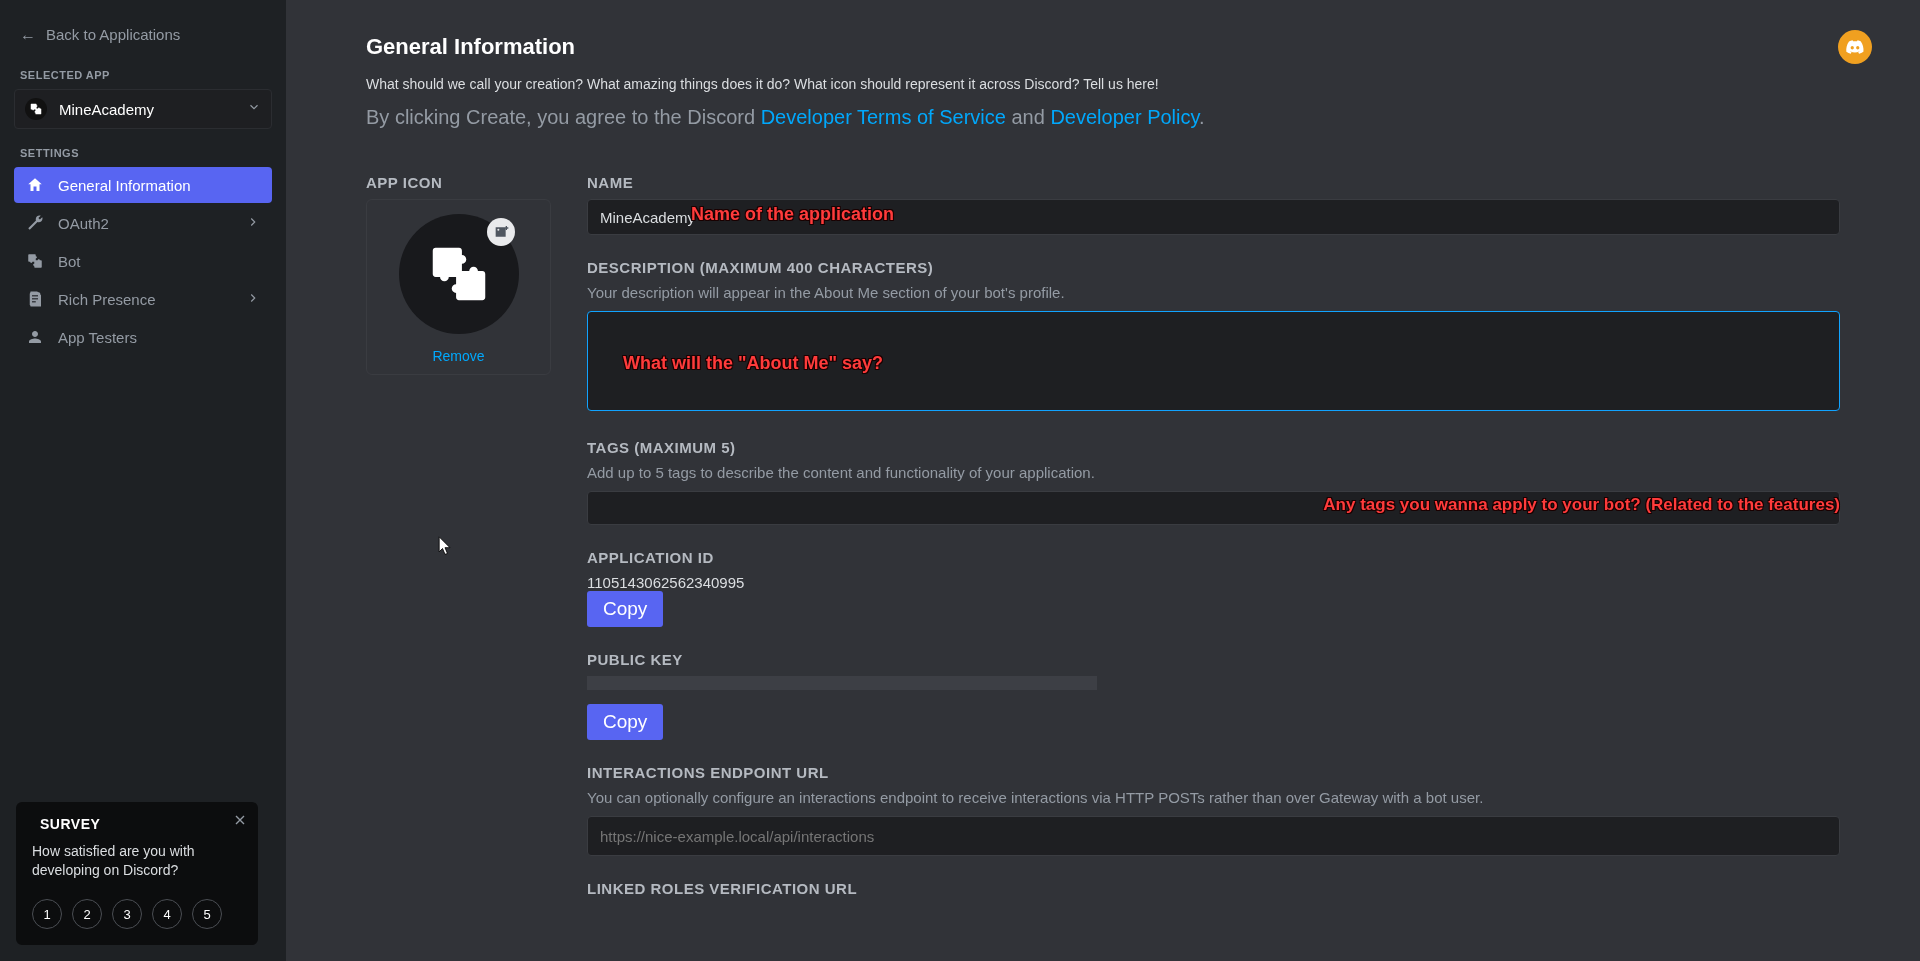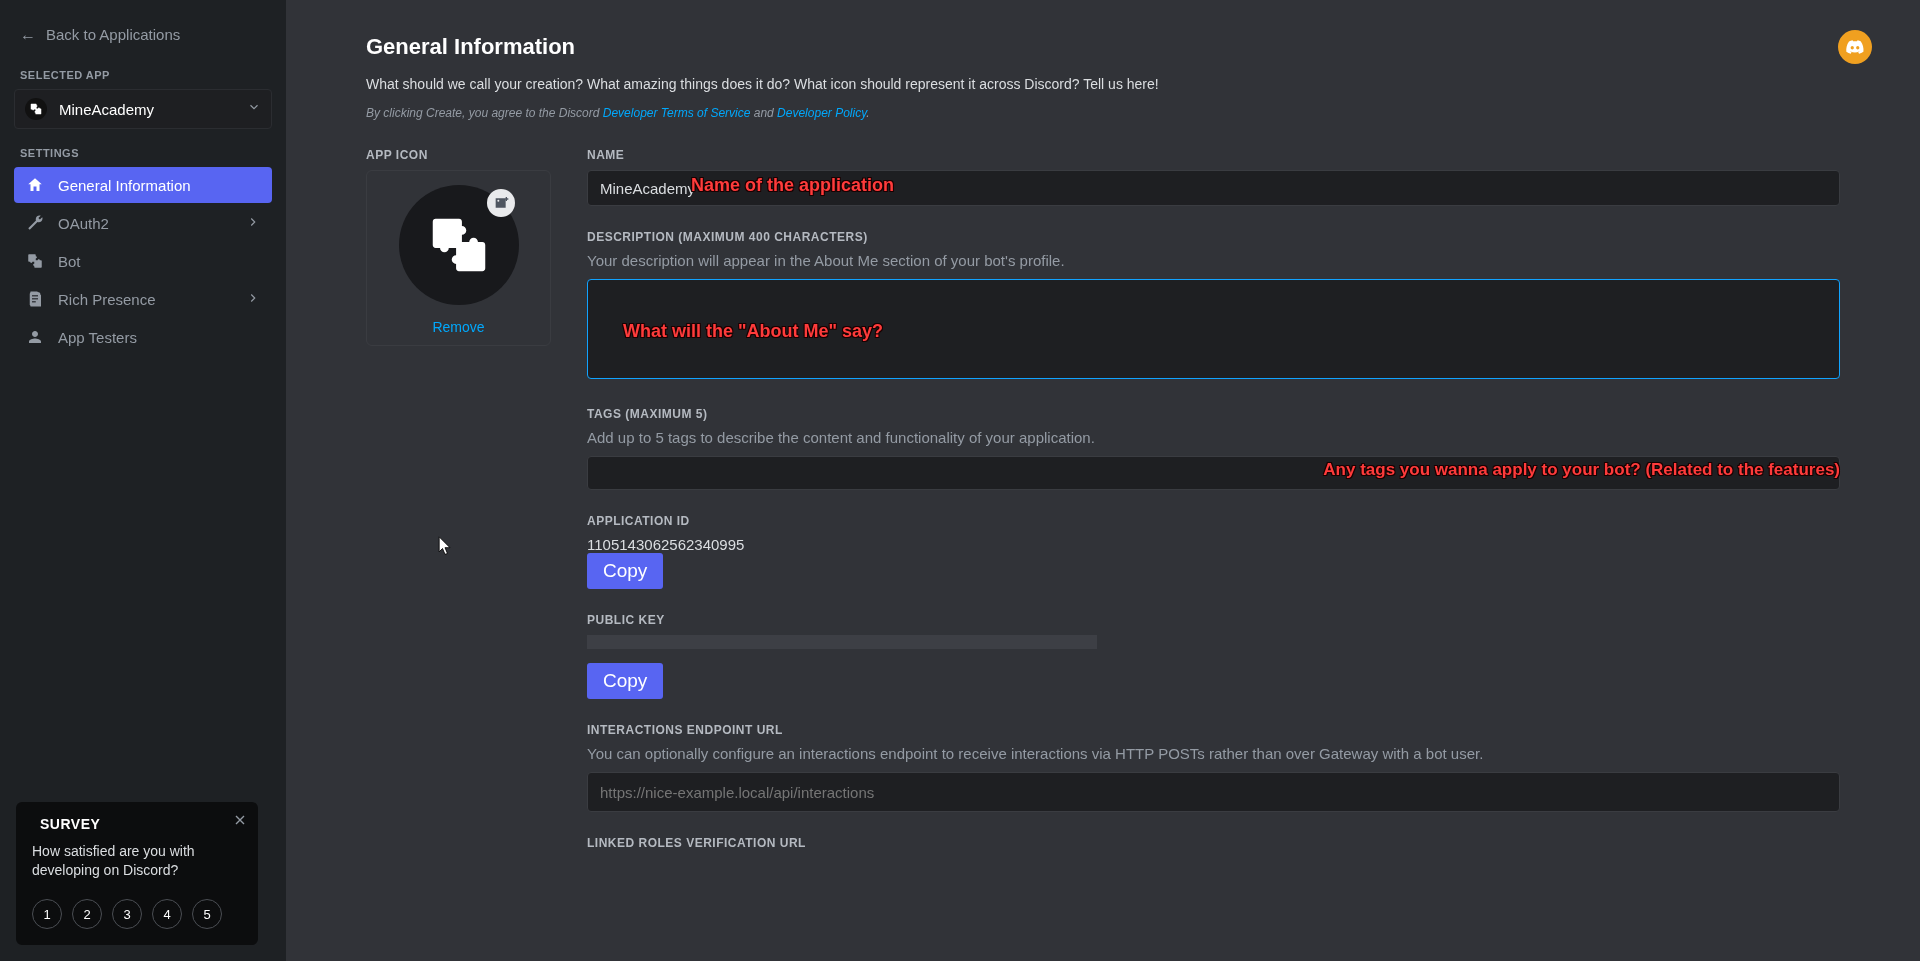--- a/index.html
+++ b/index.html
@@ -89,29 +89,29 @@
     width: 30px; height: 30px; border-radius: 50%;
     border: 1px solid #4a4d53; background: transparent; color: #fff;
     display: flex; align-items: center; justify-content: center;
     font-size: 13px; cursor: pointer;
   }
 
   
   .main { flex: 1; overflow-y: auto; padding: 24px 80px 60px 80px; position: relative; }
   .page-title { color: #fff; font-size: 22px; font-weight: 700; margin: 10px 0 16px; }
   .intro { color: var(--txt-normal); font-size: 14px; margin-bottom: 14px; }
-  .tos-line { color: var(--txt-muted); font-size: 12px; margin-bottom: 28px; font-style: italic; }
+  .tos-line { color: var(--txt-muted); font-size: 20px; margin-bottom: 45px; }
   .tos-line a { color: var(--txt-link); text-decoration: none; }
 
   .form-row { display: flex; gap: 36px; }
   .appicon-col { width: 185px; flex-shrink:0; }
   .fields-col { flex: 1; }
 
   .field-label {
-    font-size: 12px; font-weight: 700; letter-spacing: .5px;
+    font-size: 15px; font-weight: 700; letter-spacing: .5px;
     color: var(--txt-label); text-transform: uppercase; margin-bottom: 8px;
   }
   .field-help { font-size: 15px; color: var(--txt-muted); margin-bottom: 10px; }
 
   .appicon-card {
     border: 1px solid var(--border-input); border-radius: 6px;
     padding: 14px 14px 10px; display: flex; flex-direction: column; align-items: center;
     background: transparent;
   }
   .appicon-circle {

